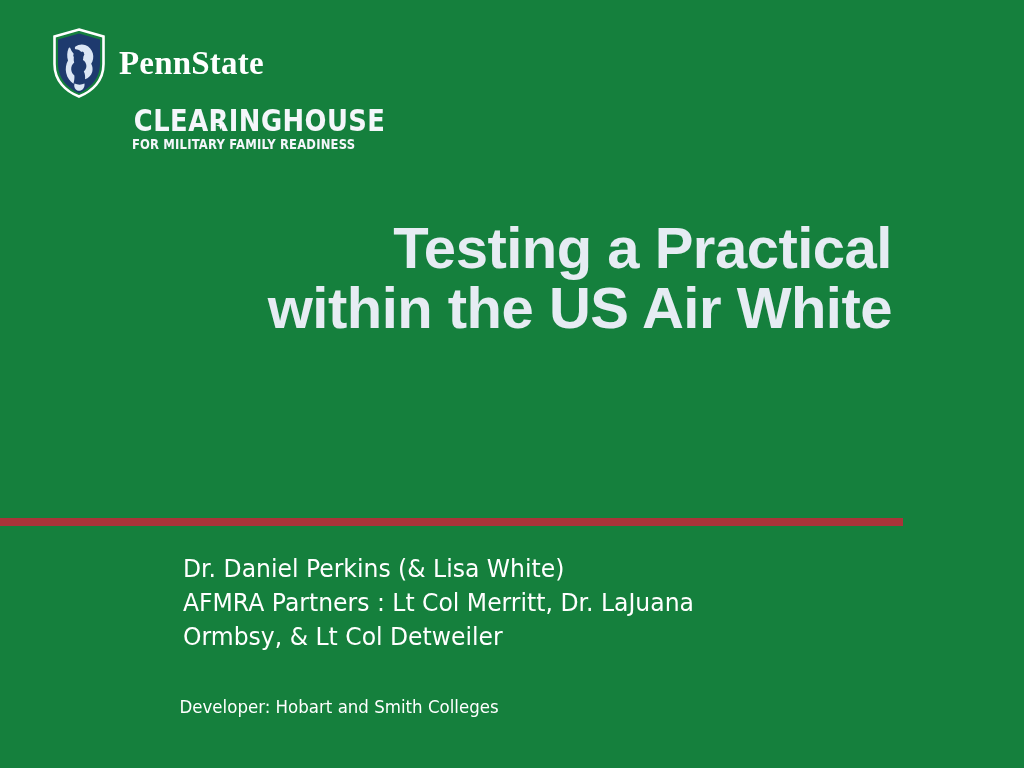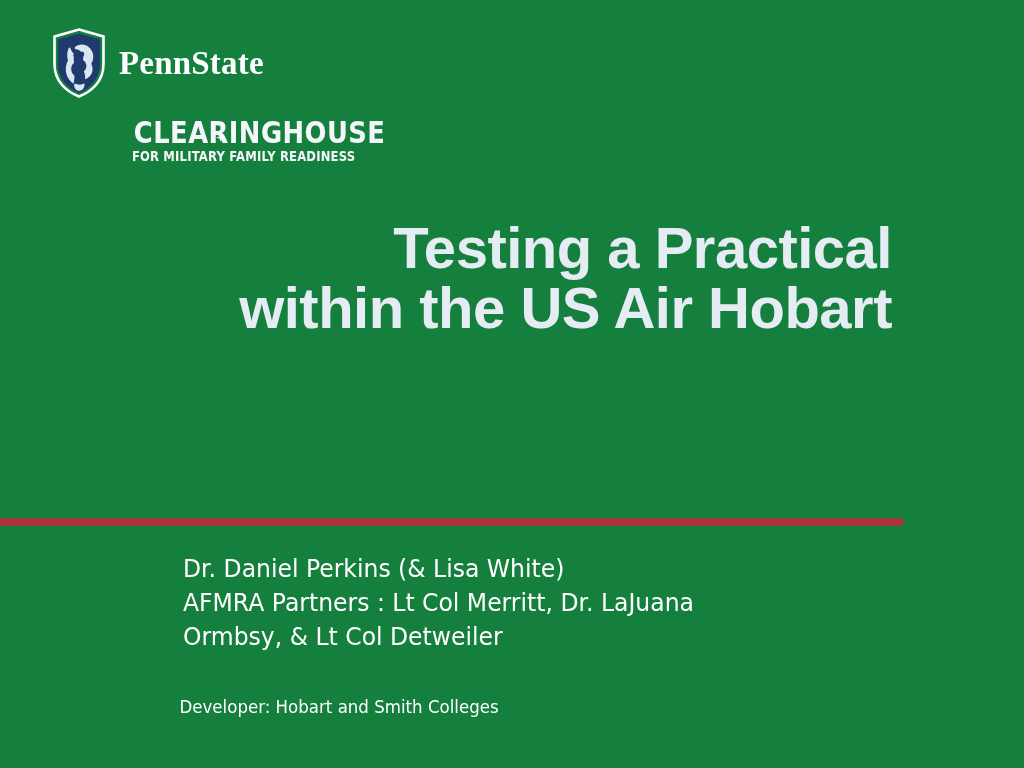--- a/index.html
+++ b/index.html
@@ -57,21 +57,20 @@
     line-height: 1;
     white-space: nowrap;
   }
 
   #clearinghouse-logo {
     position: absolute;
     left: 68px;
     top: 78px;
     width: 198px;
     text-align: center;
-    margin-top: 12px;
   }
 
   #clearinghouse-main {
     position: relative;
     font-family: "DejaVu Sans", sans-serif;
     font-size: 30px;
     font-weight: 700;
     color: #f4f6fa;
     letter-spacing: 0.5px;
     line-height: 1.02;
@@ -209,21 +208,21 @@
       <div id="clearinghouse-main">CLEARINGHOUSE</div>
       <svg id="clearinghouse-star" viewBox="0 0 10 10">
         <path d="M5 0 L6 4 L10 5 L6 6 L5 10 L4 6 L0 5 L4 4 Z" fill="#ffffff"></path>
       </svg>
       <div id="clearinghouse-sub">FOR MILITARY FAMILY READINESS</div>
     </div>
   </div>
 
   <div id="title-block">
     <div class="title-line">Testing a Practical</div>
-    <div class="title-line">within the US Air Hobart</div>
+    <div class="title-line">within the US Air White</div>
   </div>
 
   <div id="red-divider"></div>
 
   <div id="subtitle-block">
     <div class="subtitle-line">Dr. Daniel Perkins (&amp; Lisa White)</div>
     <div class="subtitle-line">AFMRA Partners : Lt Col Merritt, Dr. LaJuana</div>
     <div class="subtitle-line">Ormbsy, &amp; Lt Col Detweiler</div>
   </div>
 

